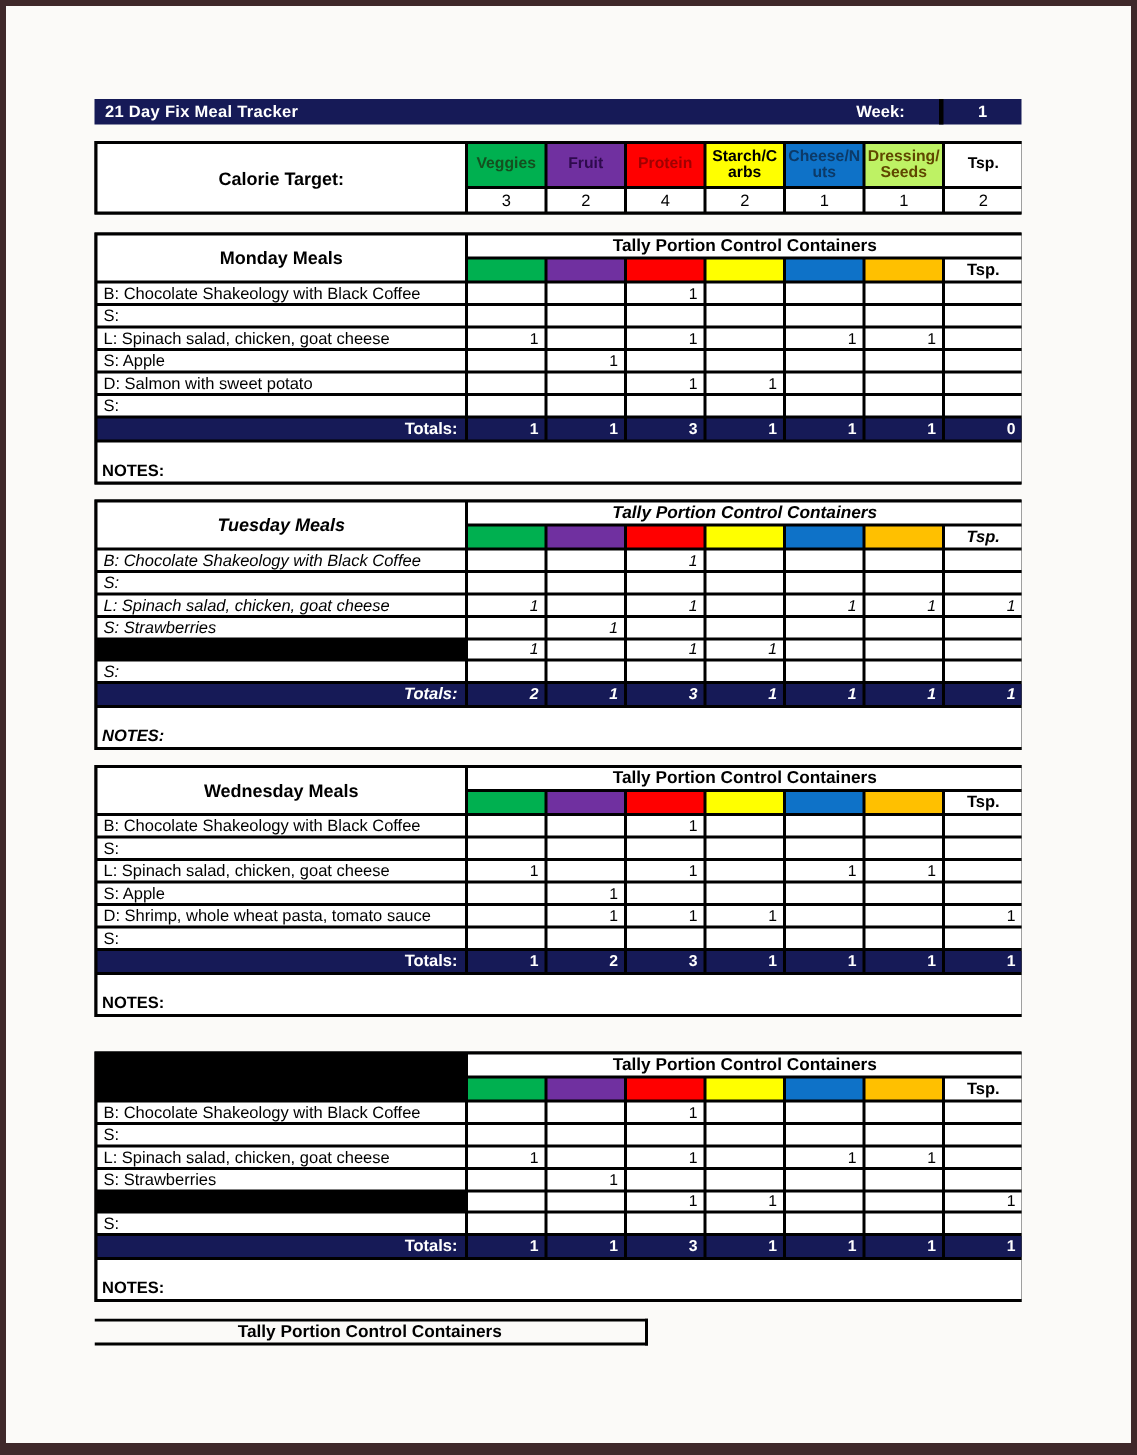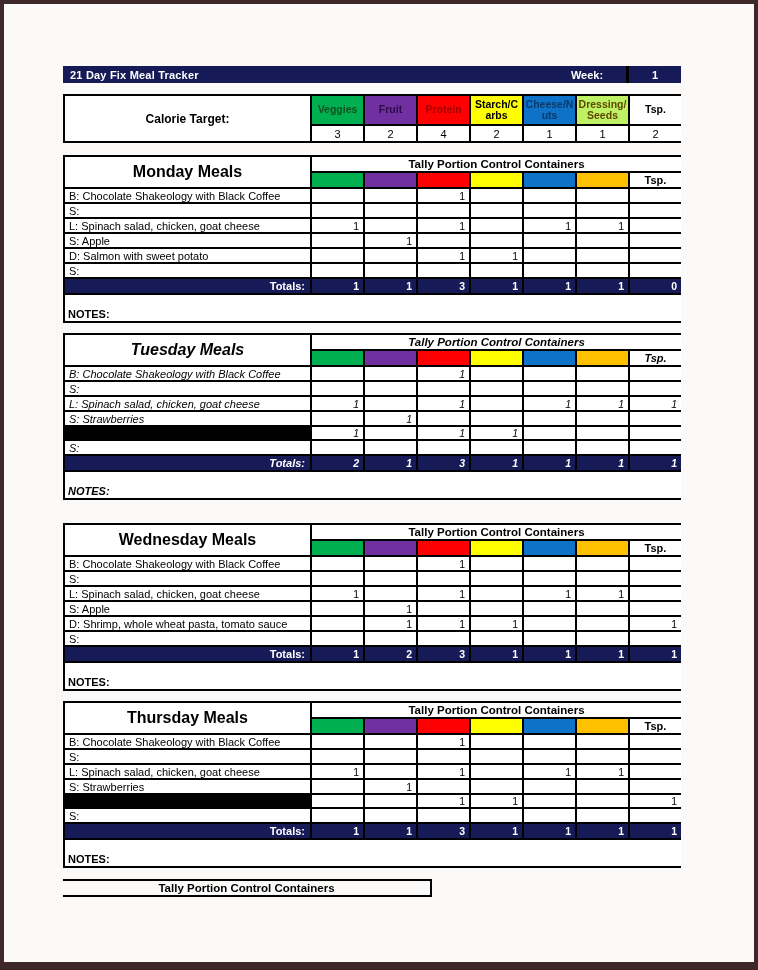--- a/index.html
+++ b/index.html
@@ -53,21 +53,21 @@
   }
   .cal-val{
     display:flex;align-items:center;justify-content:center;
     font-size:11px;
   }
   
   .day{grid-template-rows:14px 14px repeat(6,minmax(12px,auto)) 14px 26px;}
   .day-name{
     grid-column:1;grid-row:1/3;
     display:flex;align-items:center;justify-content:center;
-    font-size:16px;font-weight:bold;
+    font-size:12px;font-weight:bold;
   }
   .tally-head{
     grid-column:2/9;grid-row:1;
     display:flex;align-items:center;justify-content:center;
     font-size:11.5px;font-weight:bold;
   }
   .swatch{grid-row:2;}
   .tsp-head{
     grid-row:2;background:#bfbfbf;
     display:flex;align-items:center;justify-content:center;
@@ -276,21 +276,21 @@
         <div class="totals-label tot" style="grid-area: 9 / 1;">Totals:</div>
         <div class="totals-cell tot" style="grid-area: 9 / 2;">2</div>
         <div class="totals-cell tot" style="grid-area: 9 / 3;">1</div>
         <div class="totals-cell tot" style="grid-area: 9 / 4;">3</div>
         <div class="totals-cell tot" style="grid-area: 9 / 5;">1</div>
         <div class="totals-cell tot" style="grid-area: 9 / 6;">1</div>
         <div class="totals-cell tot" style="grid-area: 9 / 7;">1</div>
         <div class="totals-cell tot" style="grid-area: 9 / 8;">1</div>
         <div class="notes-cell" style="grid-area: 10 / 1 / auto / 9;">NOTES:</div>
       </div>
-      <div class="gridtbl day" style="top: 519px;">
+      <div class="gridtbl day" style="top: 506px;">
         <div class="day-name" style="grid-area: 1 / 1 / 3;">Wednesday Meals</div>
         <div class="tally-head">Tally Portion Control Containers</div>
         <div class="swatch" style="grid-area: 2 / 2; background: rgb(0, 176, 80);"></div>
         <div class="swatch" style="grid-area: 2 / 3; background: rgb(112, 48, 160);"></div>
         <div class="swatch" style="grid-area: 2 / 4; background: rgb(255, 0, 0);"></div>
         <div class="swatch" style="grid-area: 2 / 5; background: rgb(255, 255, 0);"></div>
         <div class="swatch" style="grid-area: 2 / 6; background: rgb(14, 114, 200);"></div>
         <div class="swatch" style="grid-area: 2 / 7; background: rgb(255, 192, 0);"></div>
         <div class="tsp-head" style="grid-area: 2 / 8;">Tsp.</div>
         <div class="meal-label" style="grid-area: 3 / 1;">B: Chocolate Shakeology with Black Coffee</div>
@@ -345,21 +345,20 @@
         <div class="totals-cell tot" style="grid-area: 9 / 2;">1</div>
         <div class="totals-cell tot" style="grid-area: 9 / 3;">2</div>
         <div class="totals-cell tot" style="grid-area: 9 / 4;">3</div>
         <div class="totals-cell tot" style="grid-area: 9 / 5;">1</div>
         <div class="totals-cell tot" style="grid-area: 9 / 6;">1</div>
         <div class="totals-cell tot" style="grid-area: 9 / 7;">1</div>
         <div class="totals-cell tot" style="grid-area: 9 / 8;">1</div>
         <div class="notes-cell" style="grid-area: 10 / 1 / auto / 9;">NOTES:</div>
       </div>
       <div class="gridtbl day" style="top: 697px;">
-        <div class="day-name" style="grid-area: 1 / 1 / 3;">Thursday Meals</div>
         <div class="tally-head">Tally Portion Control Containers</div>
         <div class="swatch" style="grid-area: 2 / 2; background: rgb(0, 176, 80);"></div>
         <div class="swatch" style="grid-area: 2 / 3; background: rgb(112, 48, 160);"></div>
         <div class="swatch" style="grid-area: 2 / 4; background: rgb(255, 0, 0);"></div>
         <div class="swatch" style="grid-area: 2 / 5; background: rgb(255, 255, 0);"></div>
         <div class="swatch" style="grid-area: 2 / 6; background: rgb(14, 114, 200);"></div>
         <div class="swatch" style="grid-area: 2 / 7; background: rgb(255, 192, 0);"></div>
         <div class="tsp-head" style="grid-area: 2 / 8;">Tsp.</div>
         <div class="meal-label" style="grid-area: 3 / 1;">B: Chocolate Shakeology with Black Coffee</div>
         <div class="tally-cell" style="grid-area: 3 / 2;"></div>

